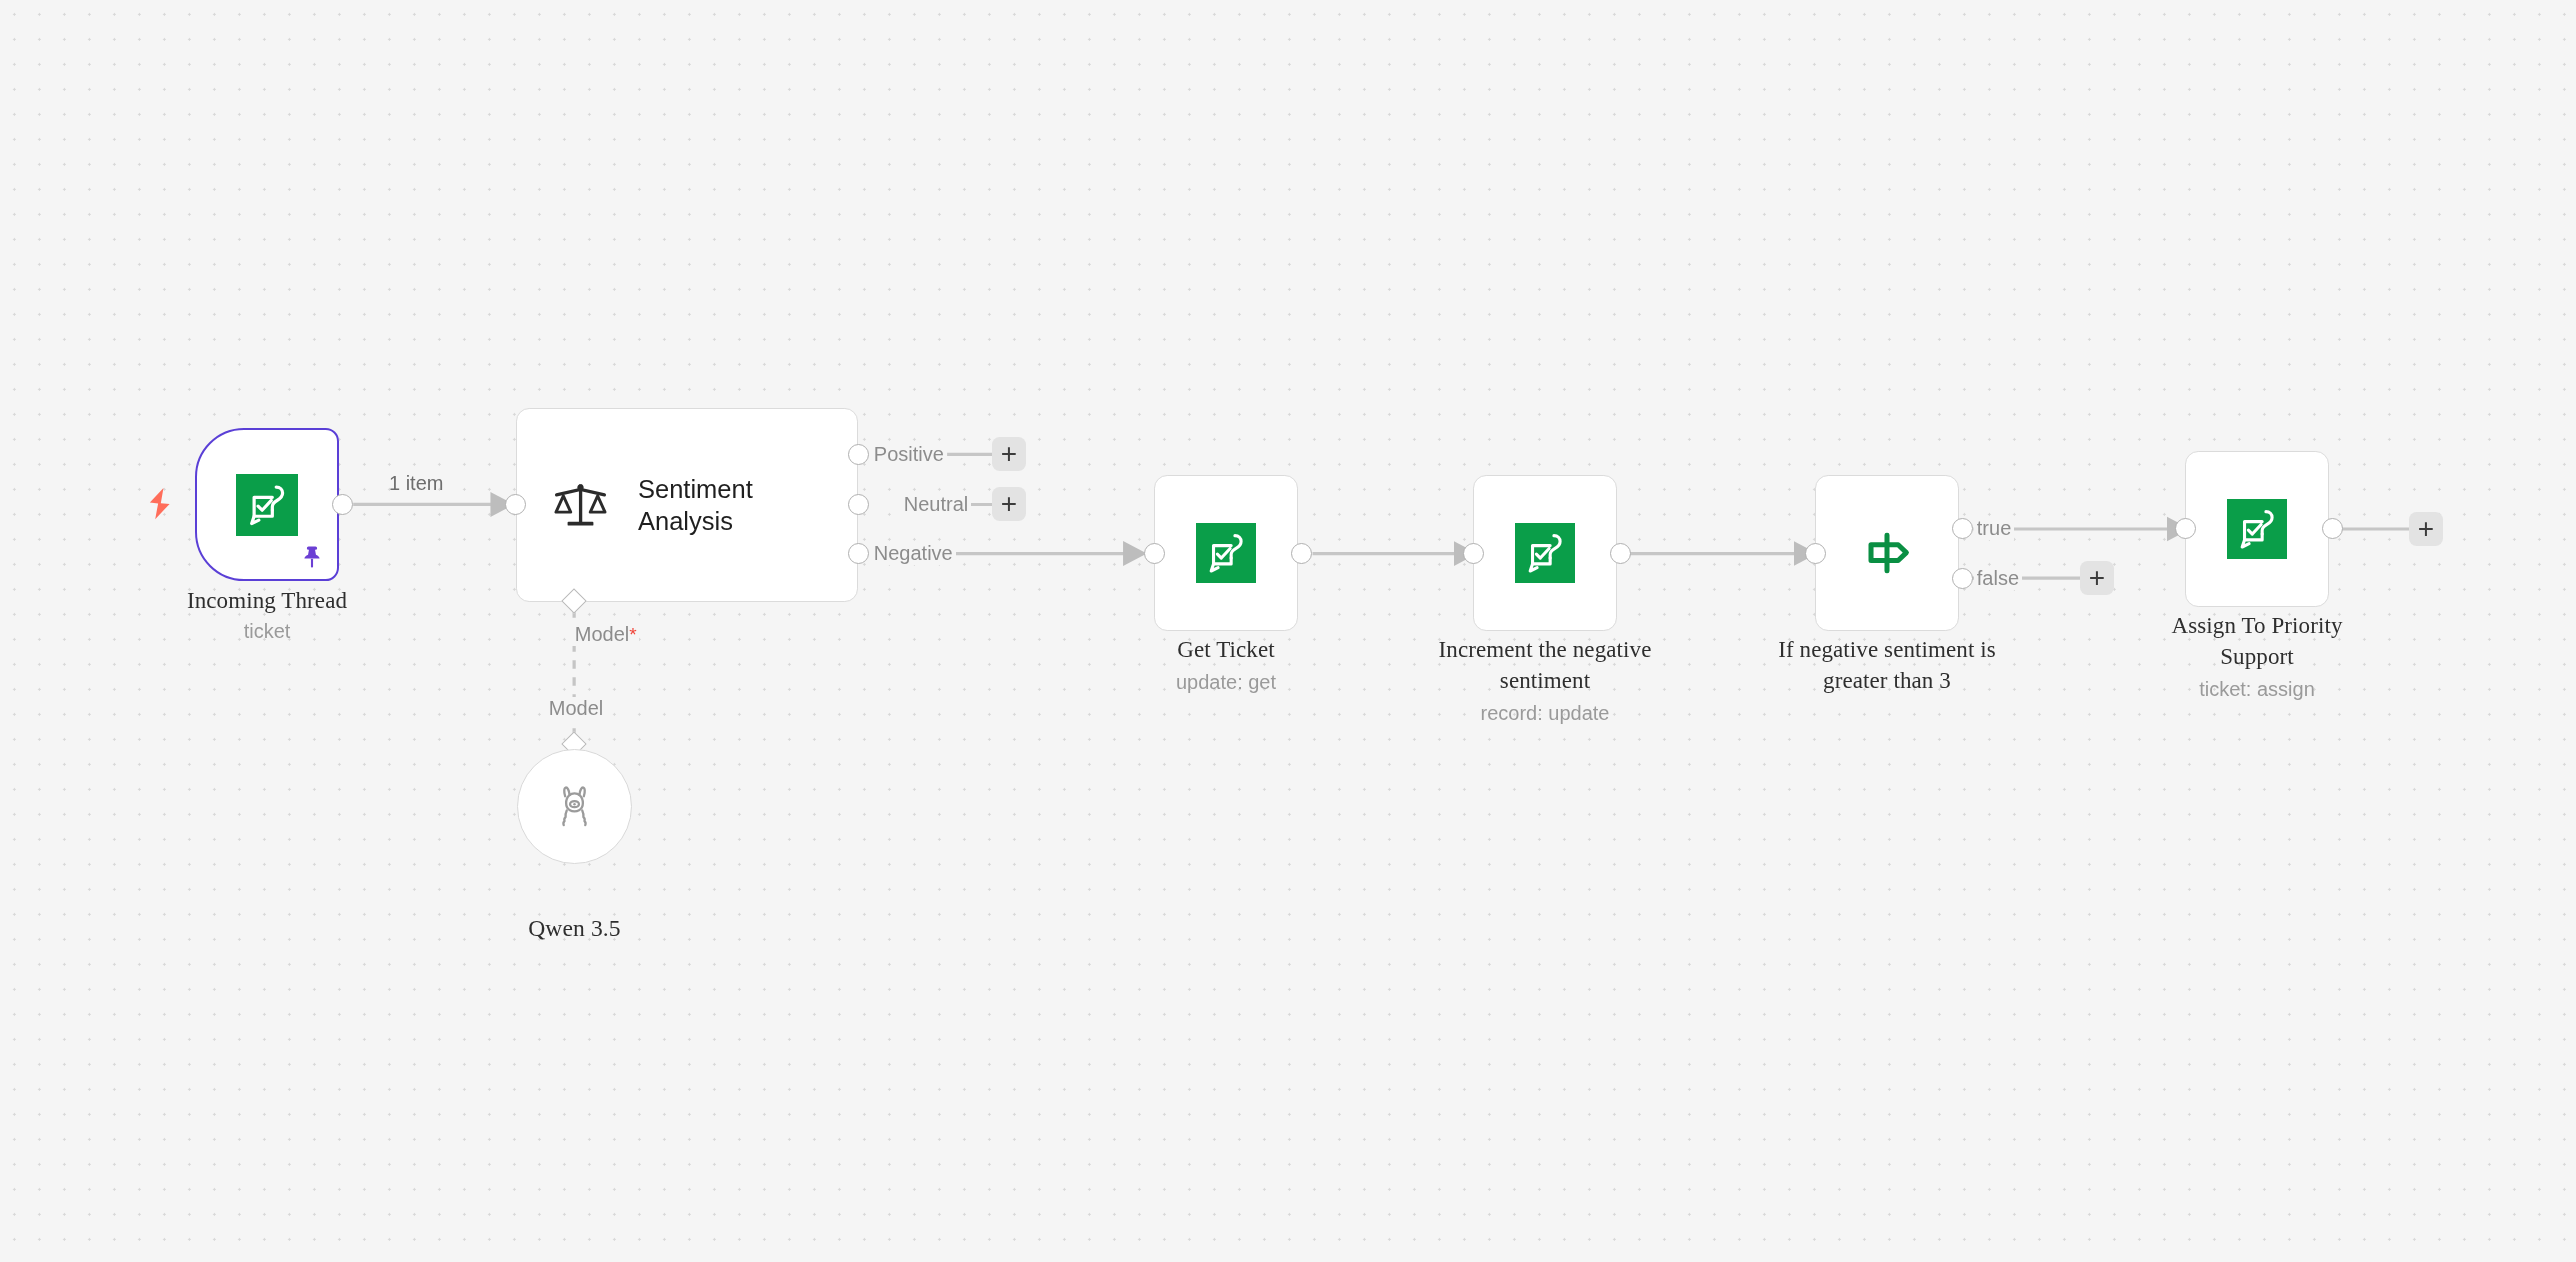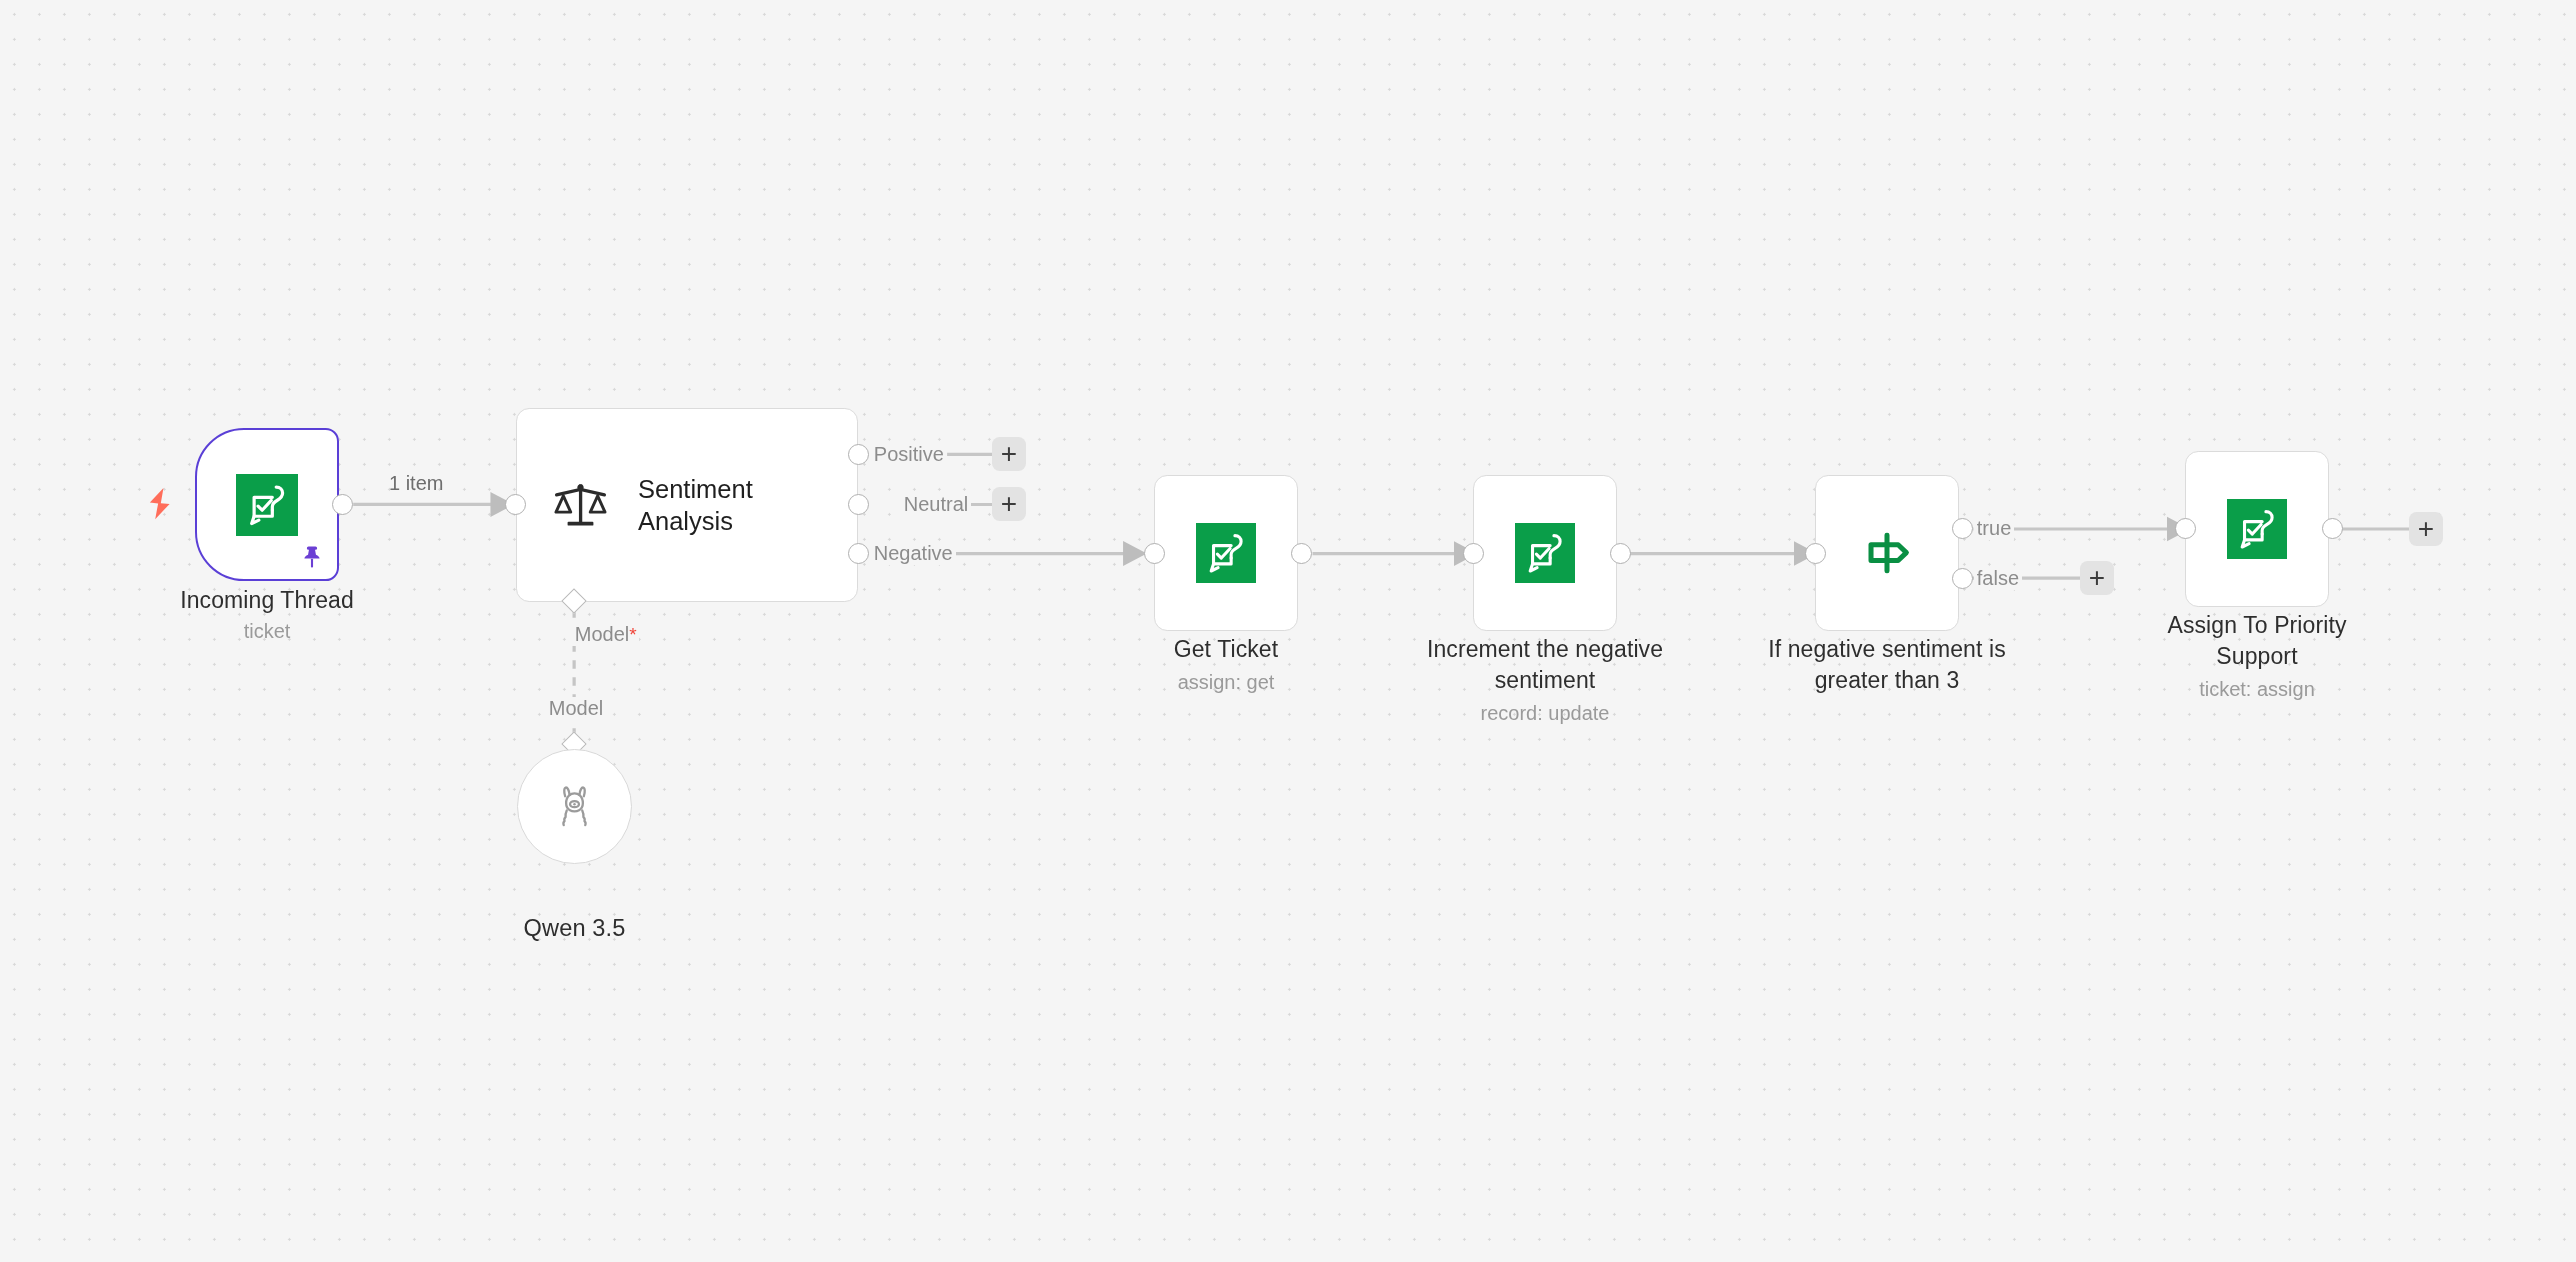--- a/index.html
+++ b/index.html
@@ -57,20 +57,21 @@
 
   
   .node-caption {
     position: absolute;
     text-align: center;
     color: #2e2e2e;
     font-size: 23px;
     line-height: 31px;
     letter-spacing: 0.1px;
     white-space: pre-line;
+    font-family: Liberation Serif, serif;
   }
   .node-subcaption {
     position: absolute;
     text-align: center;
     color: #9a9a9a;
     font-size: 20px;
     line-height: 26.4px;
   }
 
   
@@ -321,21 +322,21 @@
           <path d="M37.5 37.2 l 0 6.4 l -18.8 0 l 0 -19.5 l 18.8 0" fill="none" stroke="#ffffff" stroke-width="3.3" stroke-linecap="round" stroke-linejoin="round"></path>
           <path d="M18.7 43.6 l -2.5 7.6 l 7.4 -3.6" fill="none" stroke="#ffffff" stroke-width="3.3" stroke-linecap="round" stroke-linejoin="round"></path>
           <path d="M22.8 33.2 l 4.2 4.2 l 9.4 -10.2" fill="none" stroke="#ffffff" stroke-width="3.3" stroke-linecap="round" stroke-linejoin="round"></path>
         </svg>
       </span>
     </div>
     <span class="endpoint" style="left:1144px; top:543px;"></span>
     <span class="endpoint" style="left:1291px; top:543px;"></span>
 
     <div class="node-caption" style="left:1056px; top:634px; width:340px;">Get Ticket</div>
-    <div class="node-subcaption" style="left:1056px; top:669px; width:340px;">assign: get</div>
+    <div class="node-subcaption" style="left:1056px; top:669px; width:340px;">update: get</div>
   </div>
 
   <div class="node">
     <div class="node-box" style="left:1473px; top:475px; width:144px; height:156px;">
       <span>
         <svg class="zammad-icon" viewBox="0 0 64 64" aria-hidden="true">
           <rect x="0" y="0" width="64" height="64" fill="#0a9e49"></rect>
           <path d="M41.5 13.5 c 4.2 0 6.6 2.6 6.6 6.2 c 0 3.4 -2.2 5.6 -5.4 7.4
                    c -3.4 1.9 -5.2 3.4 -5.2 6.6 l 0 3.5" fill="none" stroke="#ffffff" stroke-width="3.3" stroke-linecap="round" stroke-linejoin="round"></path>
           <path d="M37.5 37.2 l 0 6.4 l -18.8 0 l 0 -19.5 l 18.8 0" fill="none" stroke="#ffffff" stroke-width="3.3" stroke-linecap="round" stroke-linejoin="round"></path>

